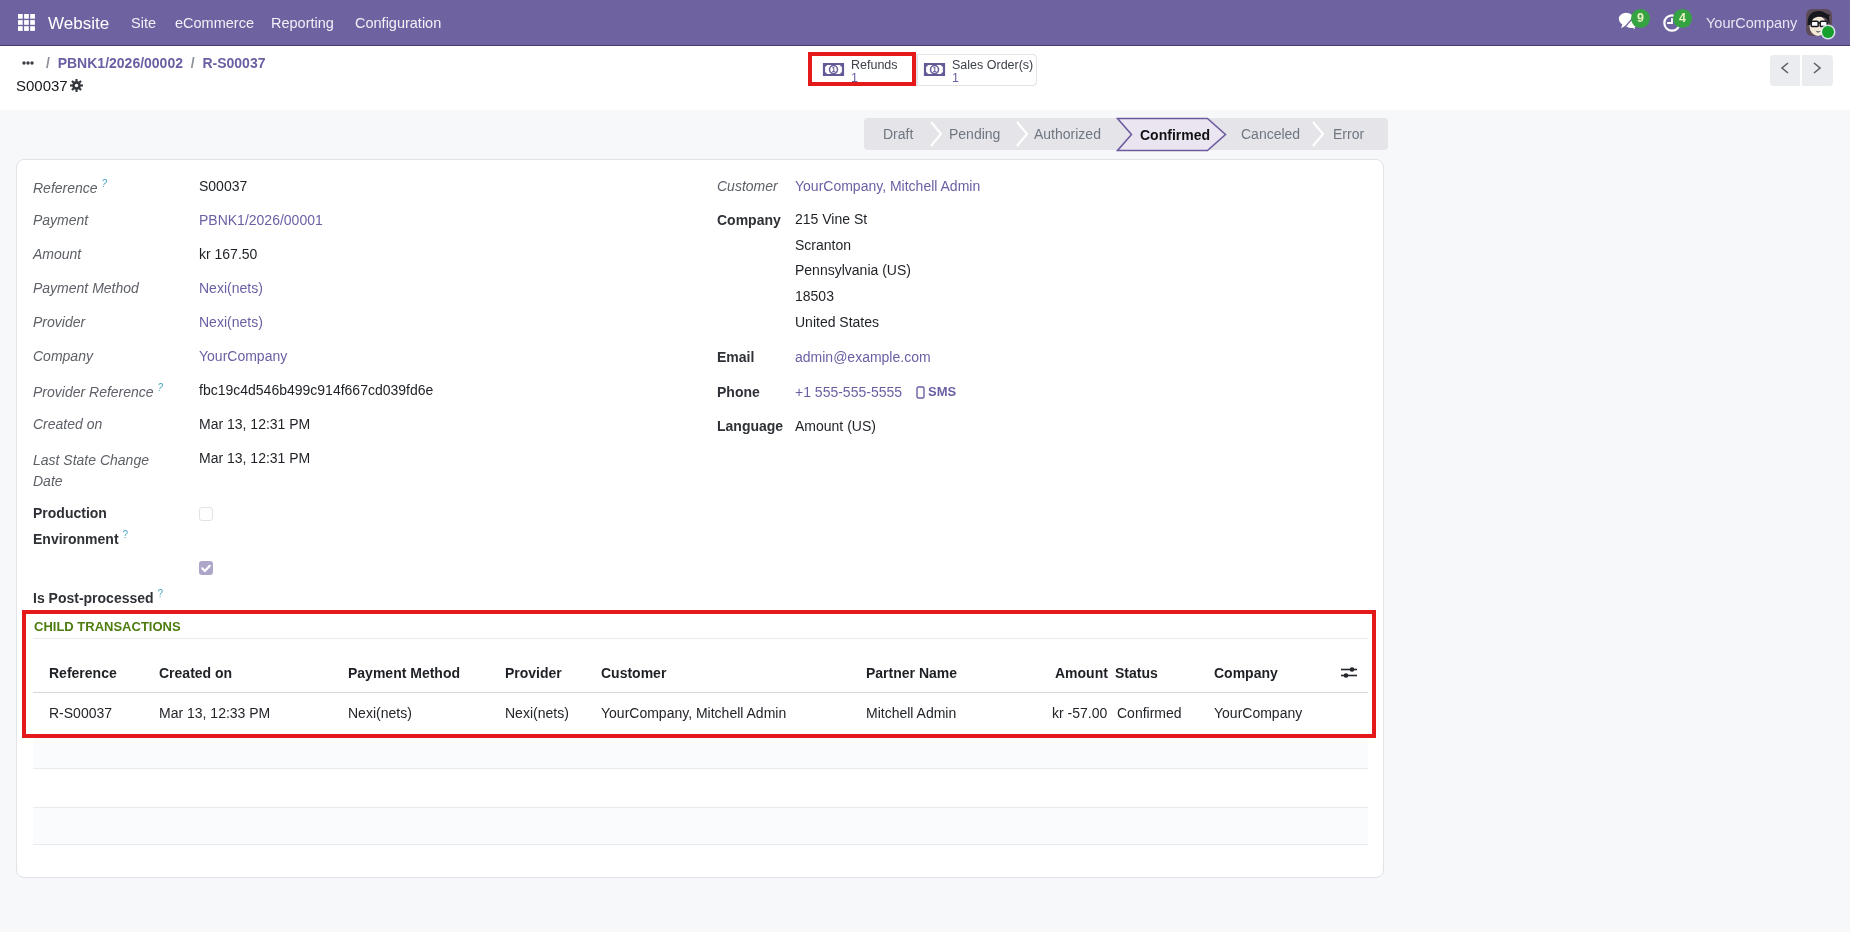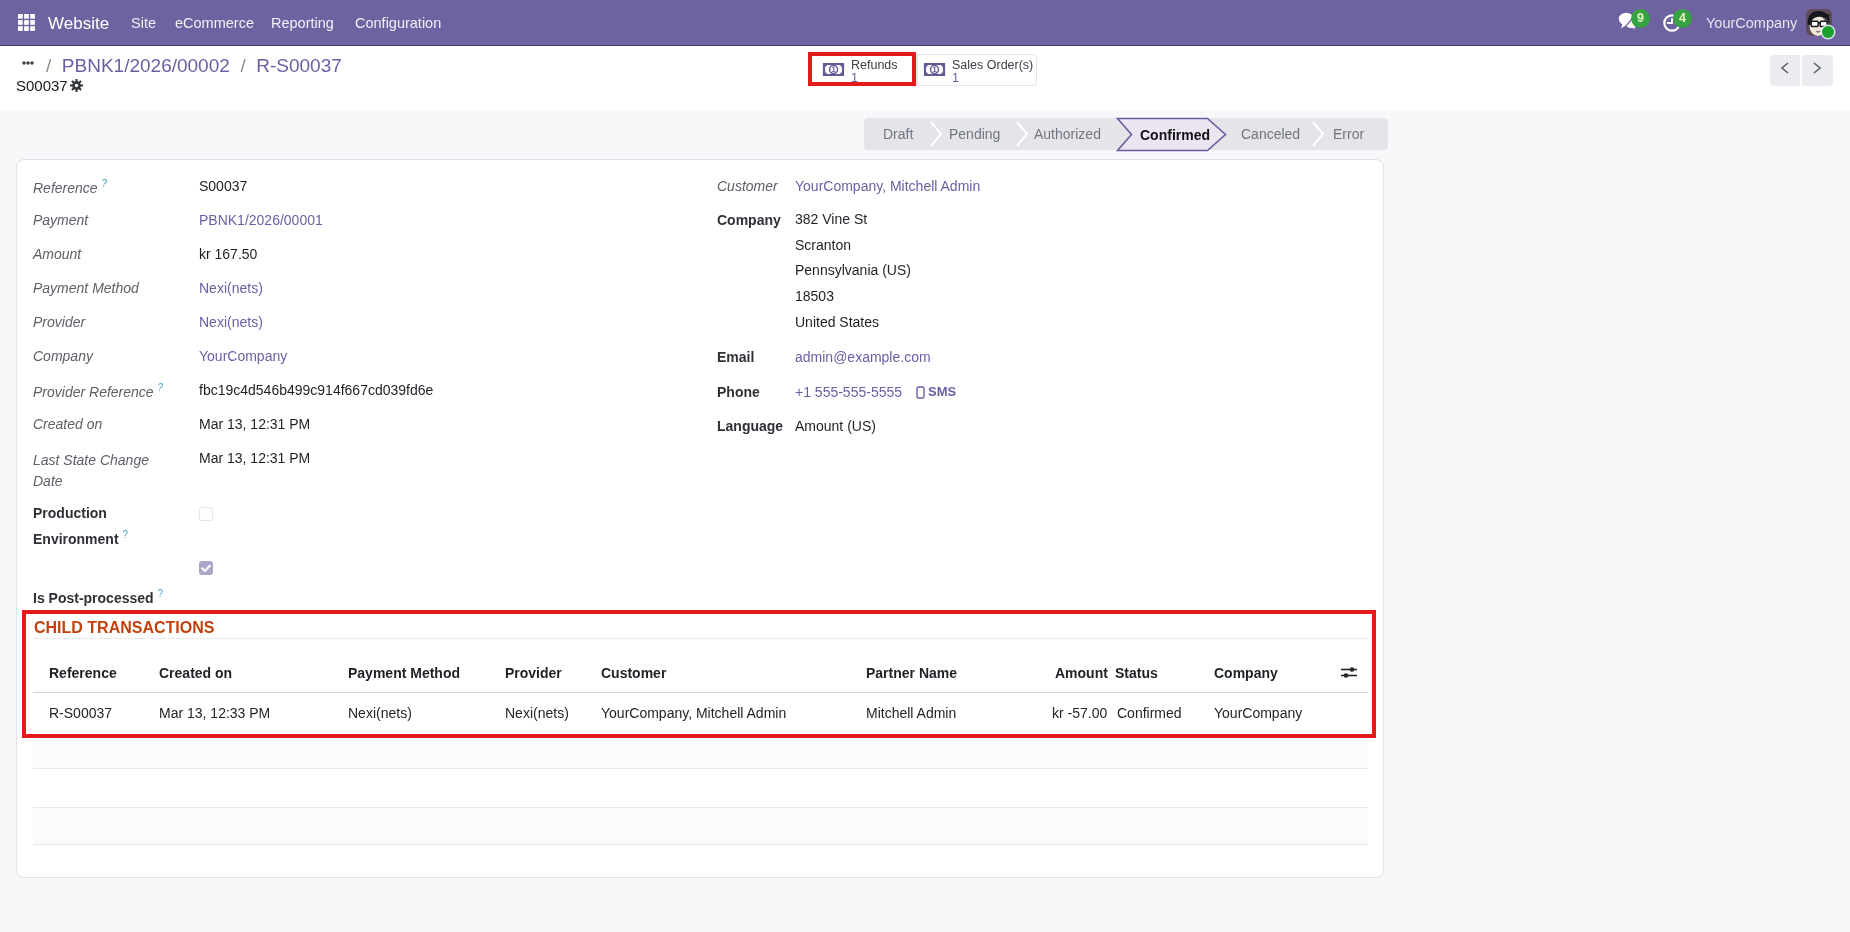--- a/index.html
+++ b/index.html
@@ -10,21 +10,21 @@
   
   .nav{position:absolute;left:0;top:0;width:1850px;height:46px;background:#6e63a0;
        border-bottom:1px solid #473e6e;box-sizing:border-box;}
   .nav .brand{position:absolute;left:48px;top:14px;font-size:17px;color:#fff;}
   .nav .mi{position:absolute;top:15px;font-size:14.5px;color:#f2f0f7;}
   .nav .uc{position:absolute;top:15px;font-size:14.5px;color:#e8e5f2;}
   .badge{position:absolute;width:19px;height:19px;border-radius:50%;background:#35a342;
          color:#edf2c2;font-size:12.5px;font-weight:bold;text-align:center;line-height:19px;}
   
   .cp{position:absolute;left:0;top:46px;width:1850px;height:64px;background:#fff;}
-  .bc{position:absolute;top:55px;font-size:19px;}
+  .bc{position:absolute;top:55px;font-size:14px;font-weight:bold;}
   .bc a{color:#6b5fa3;text-decoration:none;}
   .bc .sep{color:#8a8f98;}
   .title{position:absolute;left:16px;top:31px;font-size:15px;color:#16181d;}
   
   .statbtn{position:absolute;top:8px;height:32px;background:#fff;border:1px solid #e2e2e8;
            box-sizing:border-box;}
   .pbtn{position:absolute;top:9px;width:31px;height:31px;background:#ebecf0;}
   
   .statusbar{position:absolute;left:864px;top:118px;width:524px;height:32px;
              background:#e5e5e9;border-radius:4px;}
@@ -35,22 +35,22 @@
   .lbl{position:absolute;font-size:14px;color:#5d6167;font-style:italic;}
   .lblb{position:absolute;font-size:14px;color:#2e3136;font-weight:bold;}
   .val{position:absolute;font-size:14px;color:#1d2025;white-space:nowrap;}
   .vlink{position:absolute;font-size:14px;color:#6b5fa3;white-space:nowrap;}
   .help{font-size:10px;color:#4da7c4;vertical-align:6px;font-weight:normal;}
   
   .cb{position:absolute;width:14px;height:14px;border-radius:3px;box-sizing:border-box;}
   .cb.off{border:1px solid #e1e3e7;background:#fefefe;}
   .cb.on{background:#aea6c9;}
   
-  .secttl{position:absolute;left:34px;top:619px;font-size:16px;font-weight:bold;
-          color:#c2410c;}
+  .secttl{position:absolute;left:34px;top:619px;font-size:13px;font-weight:bold;
+          color:#4d7c0f;}
   .hline{position:absolute;height:0;border-top:1px solid #e9eaee;}
   .th{position:absolute;top:665px;font-size:14px;font-weight:bold;color:#1d2025;white-space:nowrap;}
   .td{position:absolute;top:705px;font-size:14px;color:#22252a;white-space:nowrap;}
   .stripe{position:absolute;left:33px;width:1335px;background:#fafbfd;}
   
   .redbox{position:absolute;border:4px solid #e41a1a;box-sizing:border-box;z-index:50;}
 </style>
 </head>
 <body>
 
@@ -210,21 +210,21 @@
 <span class="lblb" style="left:33px;top:588px">Is Post-processed <span class="help">?</span></span>
 <div class="cb on" style="left:199px;top:561px">
   <svg width="14" height="14" viewBox="0 0 14 14">
       <path d="M3.2 7.3 L5.9 10 L10.8 4.8" fill="none" stroke="#fff" stroke-width="2.2" stroke-linecap="round" stroke-linejoin="round"></path>
     </svg>
 </div>
 
 <span class="lbl" style="left:717px;top:178px">Customer</span>
 <span class="vlink" style="left:795px;top:178px">YourCompany, Mitchell Admin</span>
 <span class="lblb" style="left:717px;top:212px">Company</span>
-<span class="val" style="left:795px;top:207px;line-height:25.7px;white-space:pre;">382 Vine St
+<span class="val" style="left:795px;top:207px;line-height:25.7px;white-space:pre;">215 Vine St
 Scranton
 Pennsylvania (US)
 18503
 United States</span>
 <span class="lblb" style="left:717px;top:349px">Email</span>
 <span class="vlink" style="left:795px;top:349px">admin@example.com</span>
 <span class="lblb" style="left:717px;top:384px">Phone</span>
 <span class="vlink" style="left:795px;top:384px">+1 555-555-5555</span>
 <svg class="abs" style="left:916px;top:386px" width="9" height="13" viewBox="0 0 9 13">
   <rect x="1" y="1" width="7" height="11" rx="1.5" fill="none" stroke="#6b5fa3" stroke-width="1.4"></rect>

